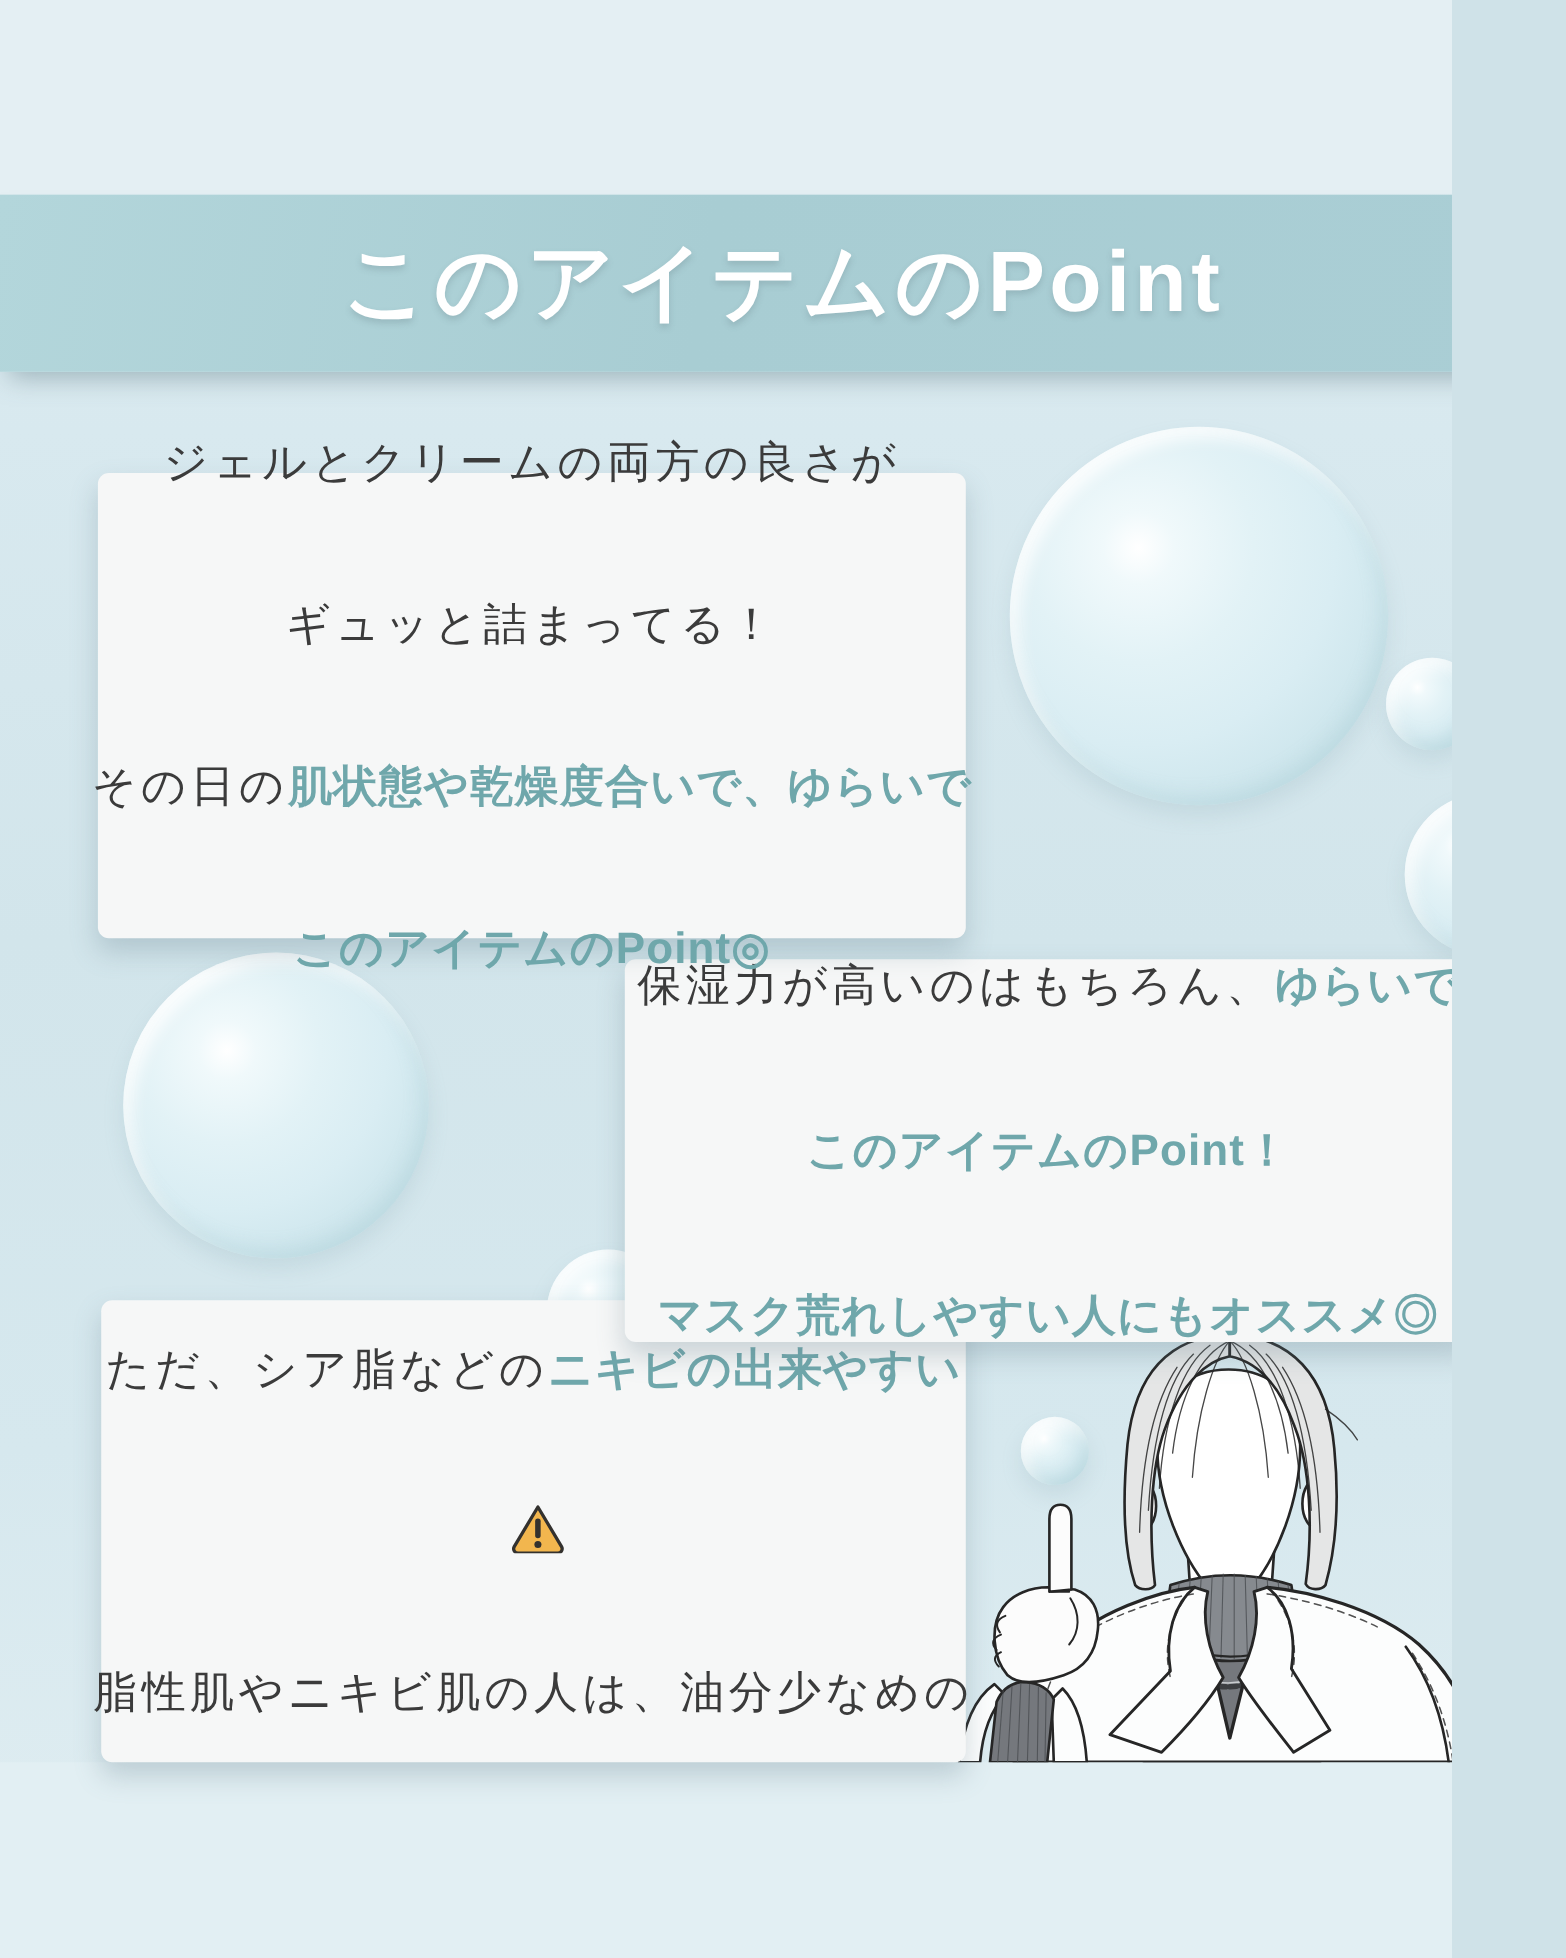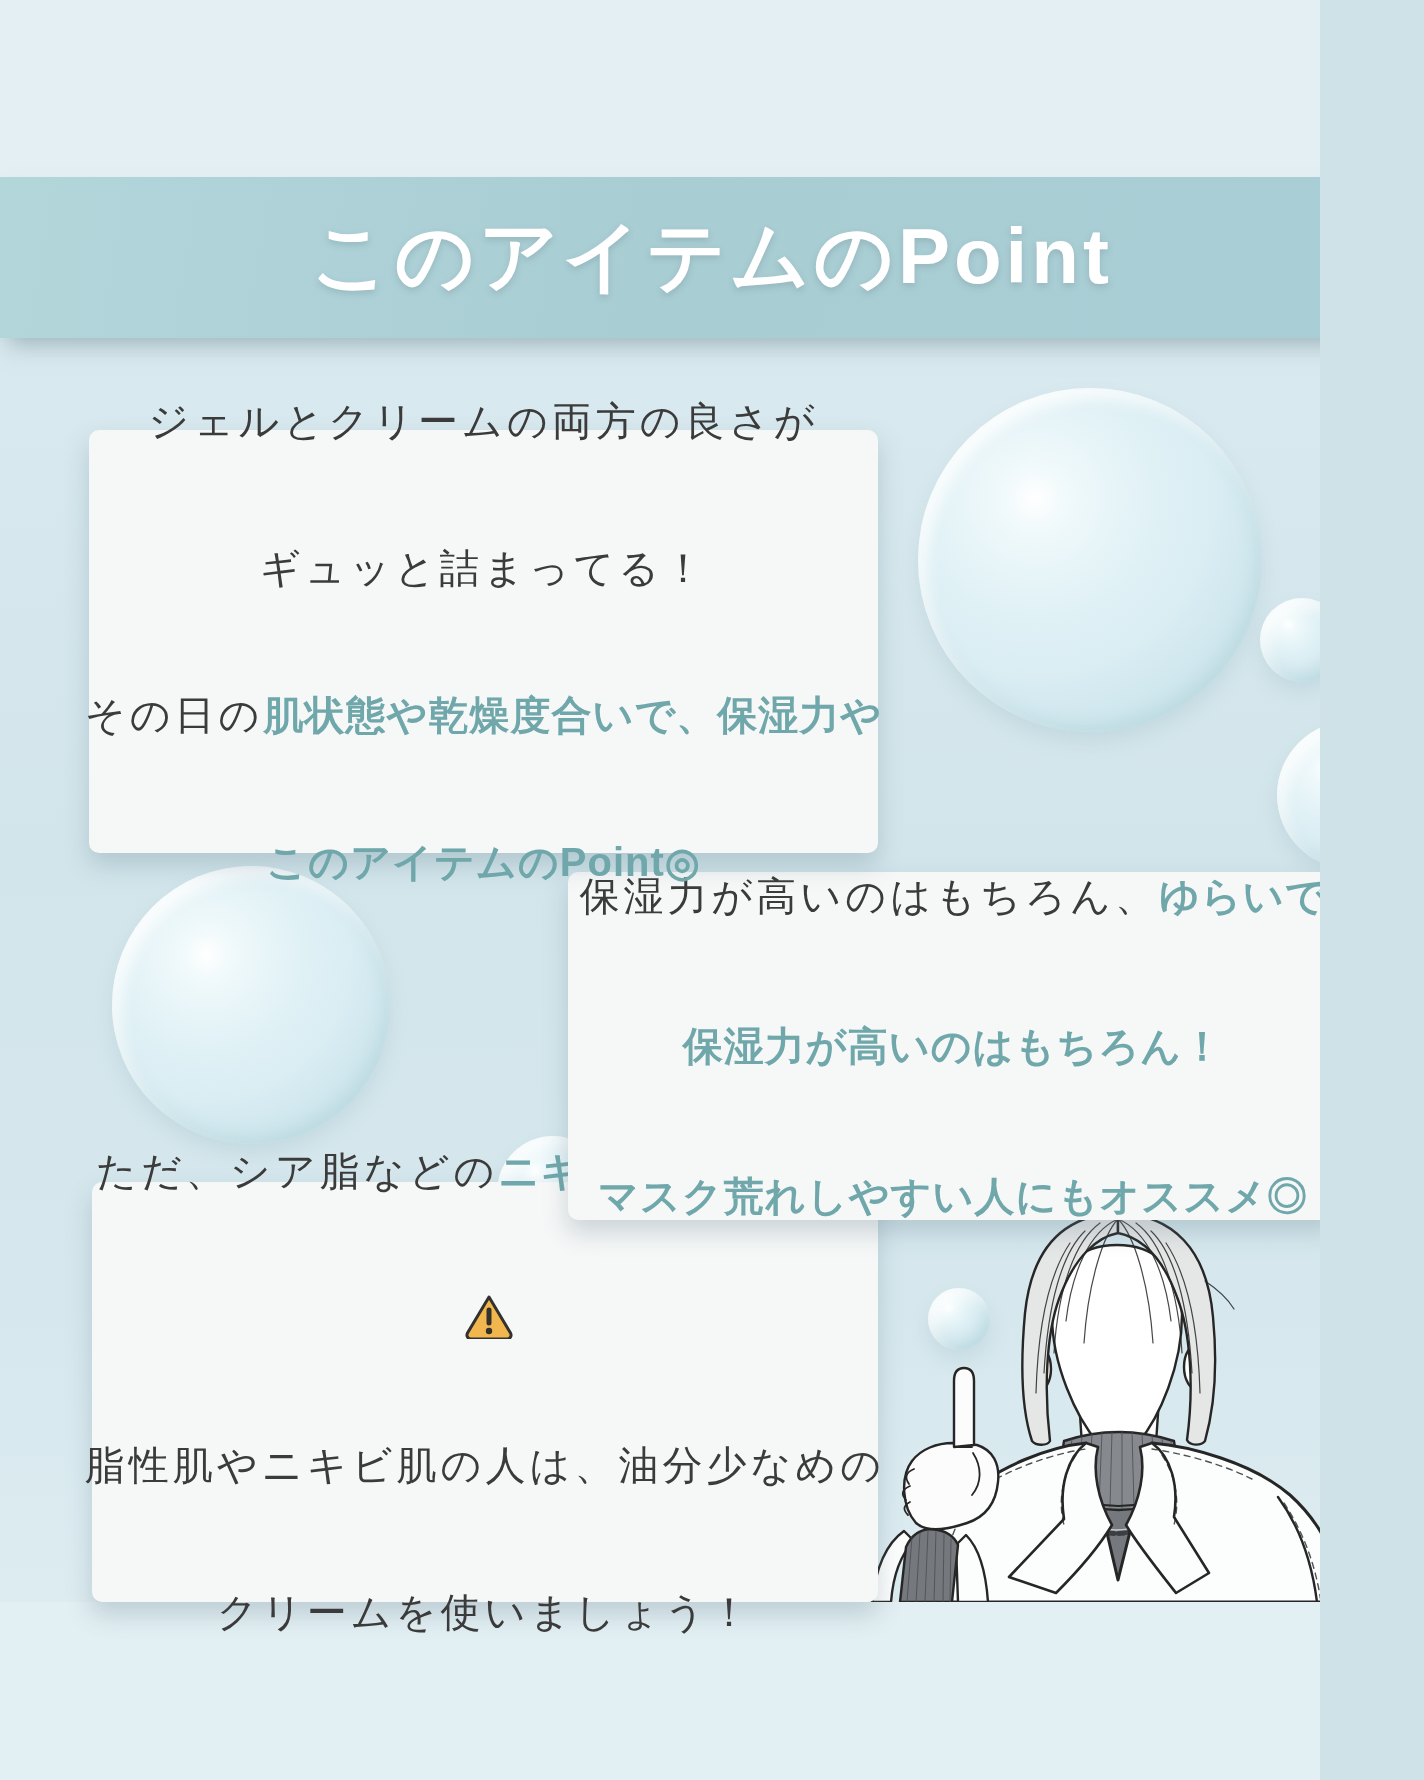--- a/index.html
+++ b/index.html
@@ -150,34 +150,33 @@
     </g>
   </svg>
 
   <div class="band">
     <h1>このアイテムのPoint</h1>
   </div>
 
   <section class="card card1">
     <p class="ln"><span class="seg-n">ジェルとクリームの両方の良さが</span></p>
     <p class="ln"><span class="seg-n">ギュッと詰まってる！</span></p>
-    <p class="ln"><span class="seg-n">その日の</span><span class="seg-a">肌状態や乾燥度合いで、保湿力や</span></p>
+    <p class="ln"><span class="seg-n">その日の</span><span class="seg-a">肌状態や乾燥度合いで、ゆらいで</span></p>
     <p class="ln"><span class="seg-a">このアイテムのPoint◎</span></p>
   </section>
 
   <section class="card card2">
     <p class="ln"><span class="seg-n">保湿力が高いのはもちろん、</span><span class="seg-a">ゆらいで</span></p>
-    <p class="ln"><span class="seg-a">保湿力が高いのはもちろん！</span></p>
+    <p class="ln"><span class="seg-a">このアイテムのPoint！</span></p>
     <p class="ln"><span class="seg-a">マスク荒れしやすい人にもオススメ◎</span></p>
   </section>
 
   <section class="card card3">
     <p class="ln"><span class="seg-n">ただ、シア脂などの</span><span class="seg-a">ニキビの出来やすい</span></p>
     <p class="ln"><svg class="warn" width="50" height="46" viewBox="0 0 50 46">
           <path d="M25,4 L46.5,40 a4,4 0 0 1 -3.5,6 L7,46 a4,4 0 0 1 -3.5,-6 Z" fill="#f2b64e" stroke="#33312e" stroke-width="3" stroke-linejoin="round"></path>
           <line x1="25" y1="17" x2="25" y2="30" stroke="#33312e" stroke-width="5" stroke-linecap="round"></line>
           <circle cx="25" cy="38" r="3.2" fill="#33312e"></circle>
         </svg></p>
     <p class="ln"><span class="seg-n">脂性肌やニキビ肌の人は、油分少なめの</span></p>
-    <p class="ln"><span class="seg-n">クリームを使いましょう！</span></p>
   </section>
 
 </div>
 
 </body></html>

